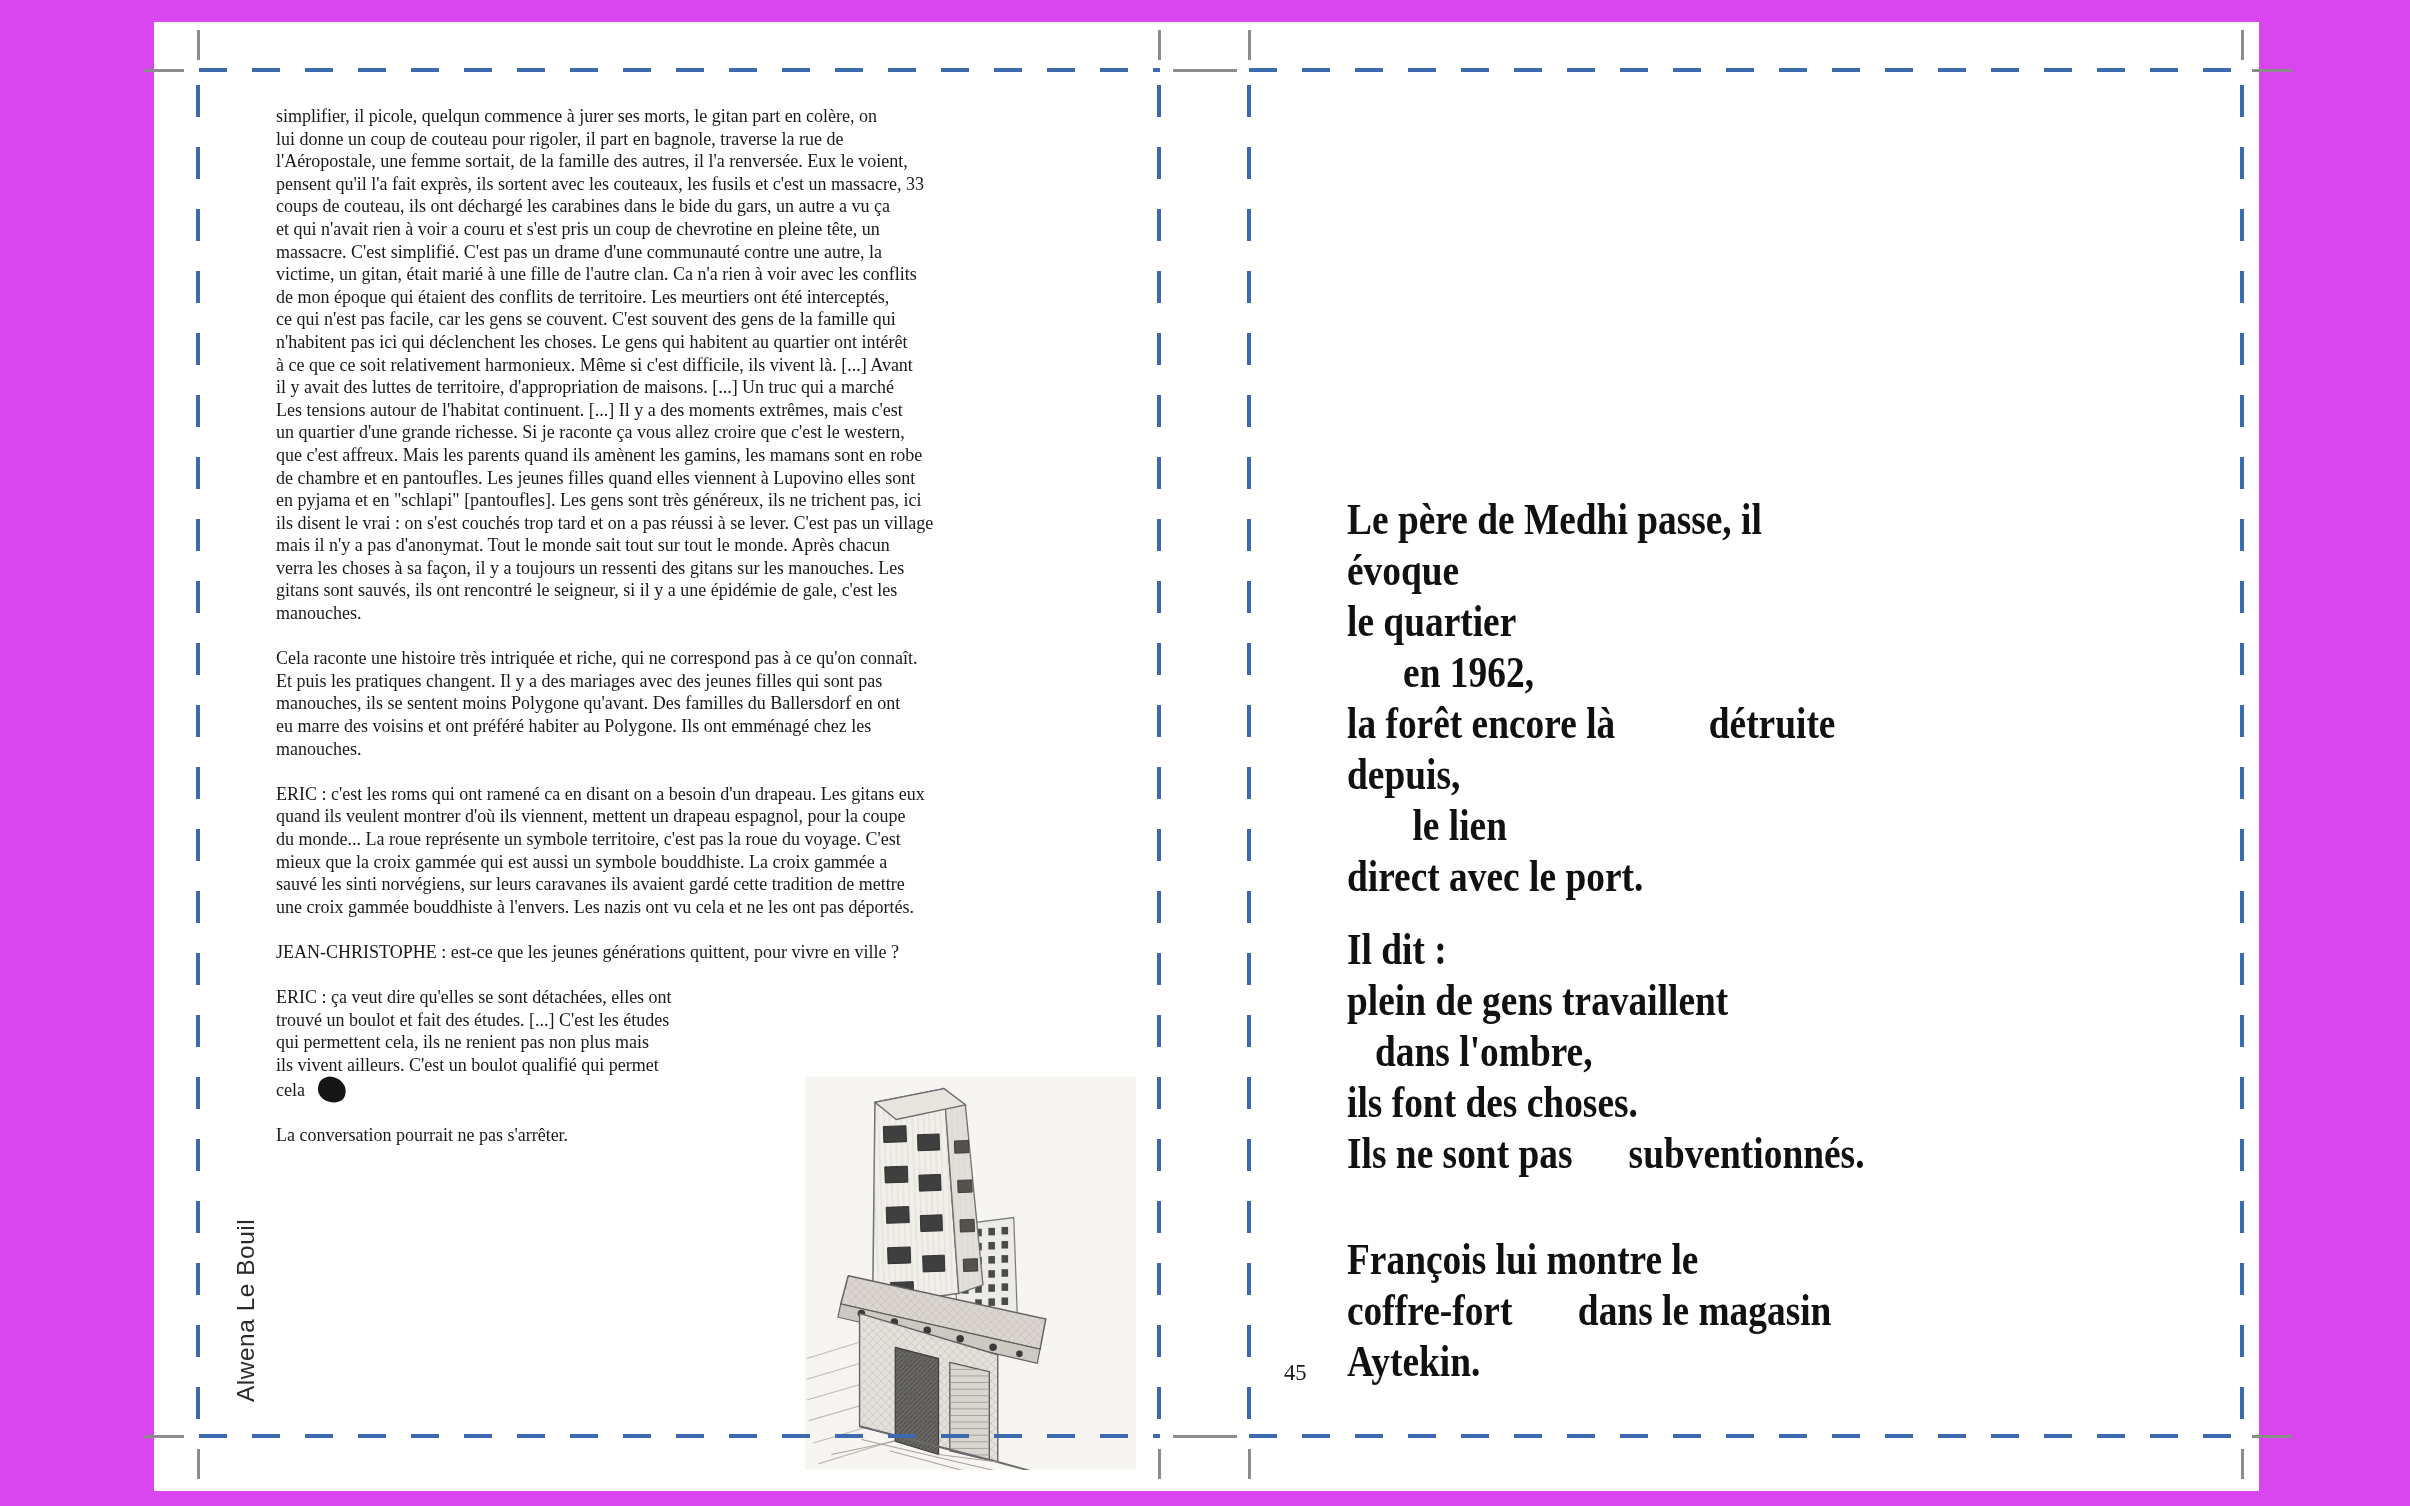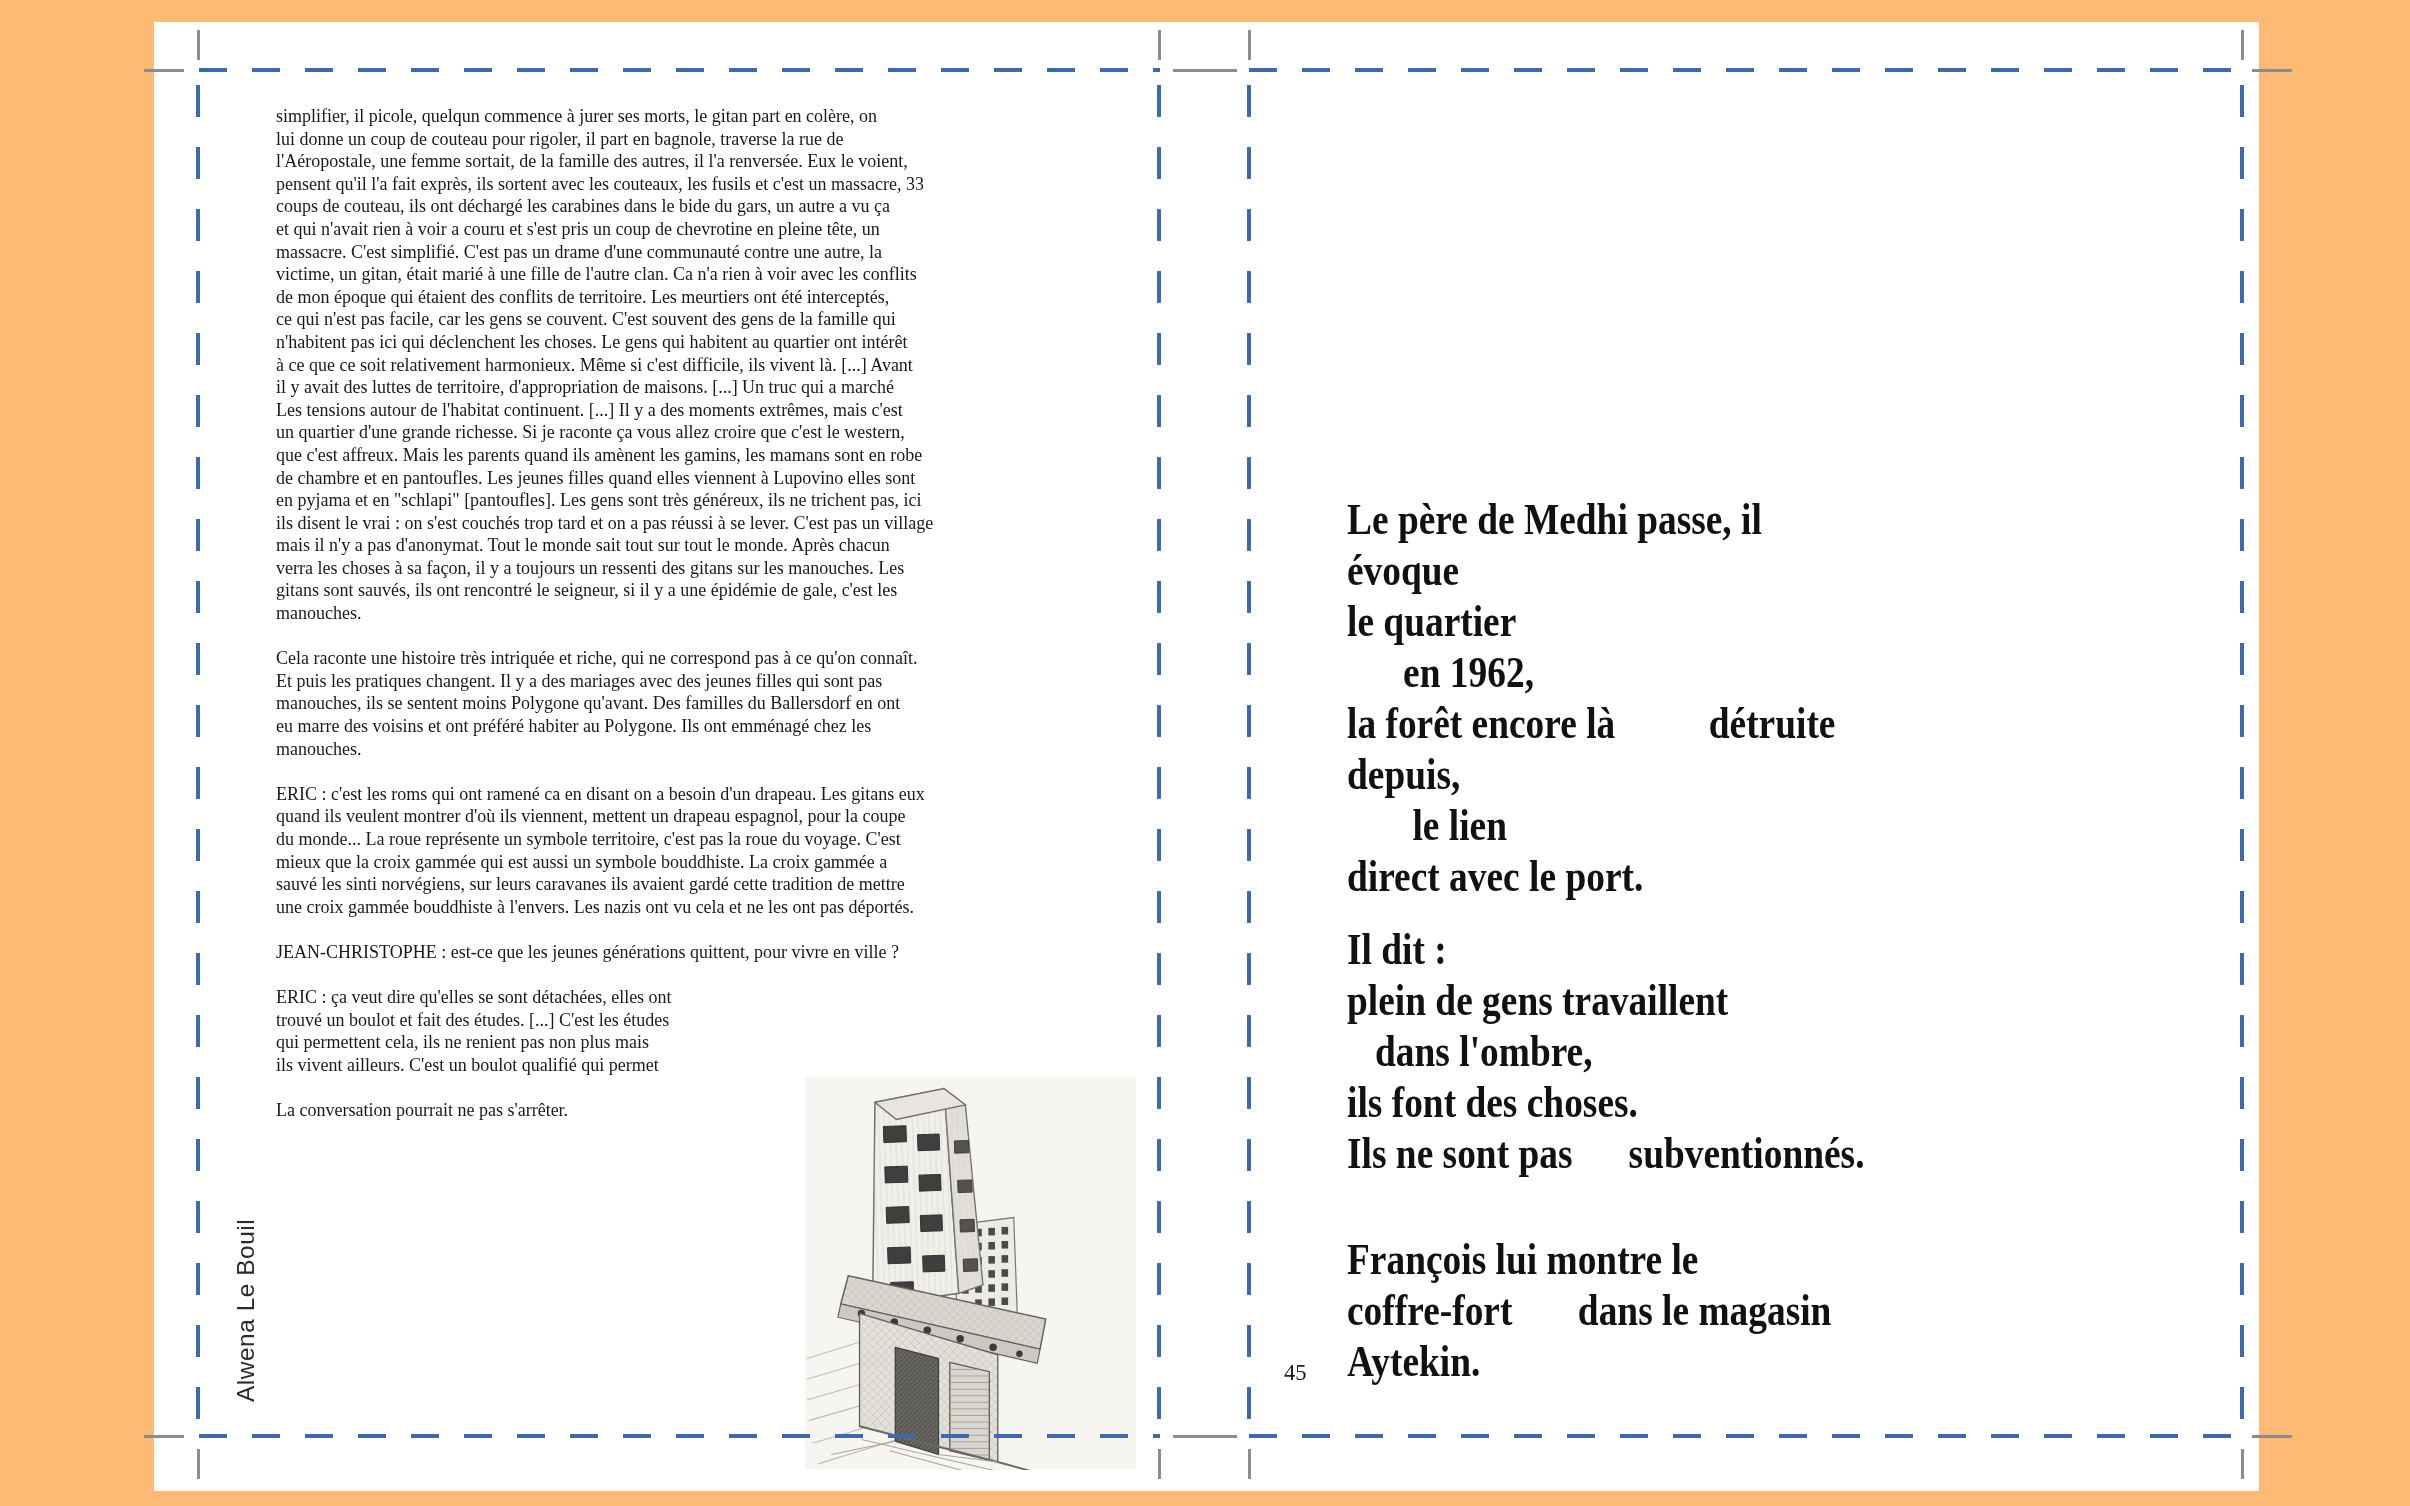--- a/index.html
+++ b/index.html
@@ -1,16 +1,16 @@
 <!DOCTYPE html>
 <html style="font-size:15px"><head>
 <meta charset="utf-8">
 <style>
   html,body{margin:0;padding:0;background:#363636;}
-  .stage{position:relative;width:2411px;height:1507px;background:#fdba74;overflow:hidden;
+  .stage{position:relative;width:2411px;height:1507px;background:#d946ef;overflow:hidden;
          font-family:"Liberation Serif", serif;}
   .spread{position:absolute;left:154px;top:21.7px;width:2105px;height:1469px;background:#ffffff;}
 
   
   .body-text{position:absolute;left:276px;top:105px;width:847px;
              font-size:18px;line-height:22.6px;color:#191919;}
   .para{margin:0 0 22.6px 0;}
   .ln{white-space:pre;}
   .italic-line{}
   .blob{display:inline-block;width:28px;height:24.5px;background:#151515;margin-left:13px;
@@ -95,20 +95,21 @@
     <div class="para">
       <div class="ln">JEAN-CHRISTOPHE : est-ce que les jeunes générations quittent, pour vivre en ville ?</div>
     </div>
     <div class="para">
       <div>
           <div class="ln">ERIC : ça veut dire qu'elles se sont détachées, elles ont</div>
           <div class="ln">trouvé un boulot et fait des études. [...] C'est les études</div>
           <div class="ln">qui permettent cela, ils ne renient pas non plus mais</div>
           <div class="ln">ils vivent ailleurs. C'est un boulot qualifié qui permet</div>
         </div>
+      <div class="ln"><span>cela</span><span class="blob"></span></div>
     </div>
     <div class="para italic-line">
       <div class="ln">La conversation pourrait ne pas s'arrêter.</div>
     </div>
   </div>
 
   <div class="author">Alwena Le Bouil</div>
 
   <svg class="sketch" viewBox="0 0 352 418" xmlns="http://www.w3.org/2000/svg">
     <defs>

